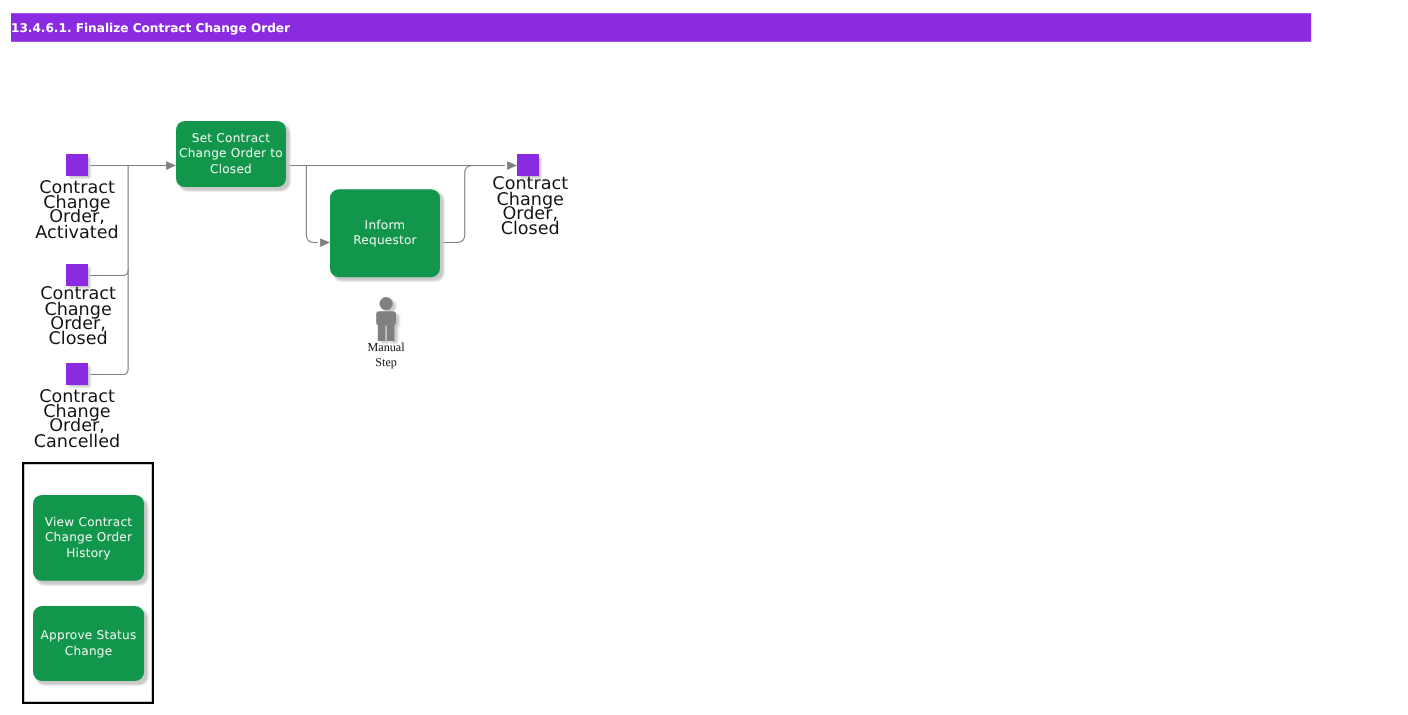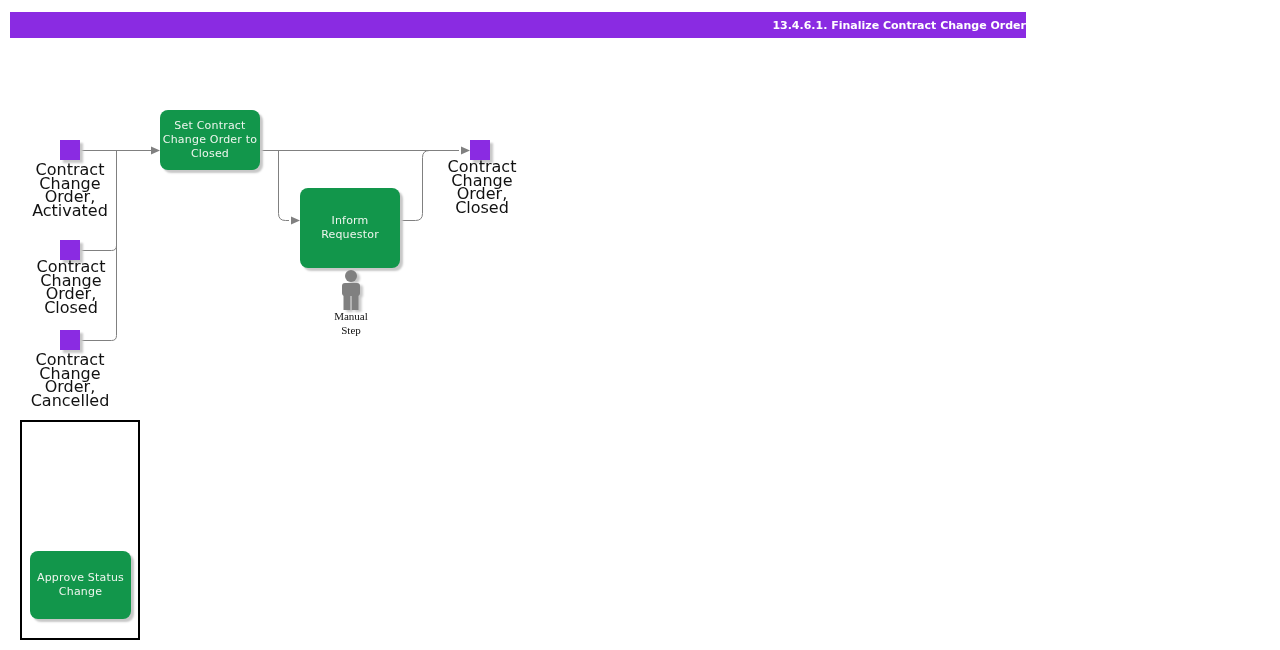--- a/index.html
+++ b/index.html
@@ -7,28 +7,28 @@
   #canvas {
     position: relative;
     width: 1280px;
     height: 650px;
     background: #ffffff;
     overflow: hidden;
   }
   .header-bar {
     position: absolute;
     left: 10px; top: 12px;
-    width: 1016px; height: 26px;
+    width: 1182px; height: 26px;
     background: #8A2BE2;
     color: #ffffff;
     font-size: 11px;
     font-weight: bold;
     display: flex;
     align-items: center;
-    justify-content: flex-end;
+    justify-content: flex-start;
   }
   .connector-layer {
     position: absolute;
     left: 0; top: 0;
     width: 1280px; height: 650px;
     pointer-events: none;
   }
   .event-square {
     position: absolute;
     width: 20px; height: 20px;
@@ -54,21 +54,21 @@
     line-height: 14px;
     letter-spacing: 0.2px;
     display: flex;
     align-items: center;
     justify-content: center;
     text-align: center;
     white-space: pre-line;
     cursor: pointer;
   }
   .activity.set-closed   { left: 160px; top: 110px; width: 100px; height: 60px; }
-  .activity.inform       { left: 300px; top: 188px; width: 100px; height: 80px; }
+  .activity.inform       { left: 300px; top: 172px; width: 100px; height: 80px; }
   .activity.view-history { left: 30px;  top: 450px; width: 101px; height: 78px; }
   .activity.approve      { left: 30px;  top: 551px; width: 101px; height: 68px; }
   .group-box {
     position: absolute;
     left: 20px; top: 420px;
     width: 120px; height: 220px;
     border: 2px solid #000000;
     background: transparent;
   }
   .manual-step-icon {
@@ -166,17 +166,20 @@
       <rect x="2" y="13" width="18" height="13" rx="3"></rect>
       <rect x="3.5" y="25" width="6.8" height="15"></rect>
       <rect x="11.7" y="25" width="6.8" height="15"></rect>
     </g>
   </svg>
   <div class="manual-step-label">Manual
 Step</div>
 
   <div class="group-box"></div>
 
+  <div class="activity view-history">View Contract
+Change Order
+History</div>
 
   <div class="activity approve">Approve Status
 Change</div>
 
 </div>
 
 </body></html>

